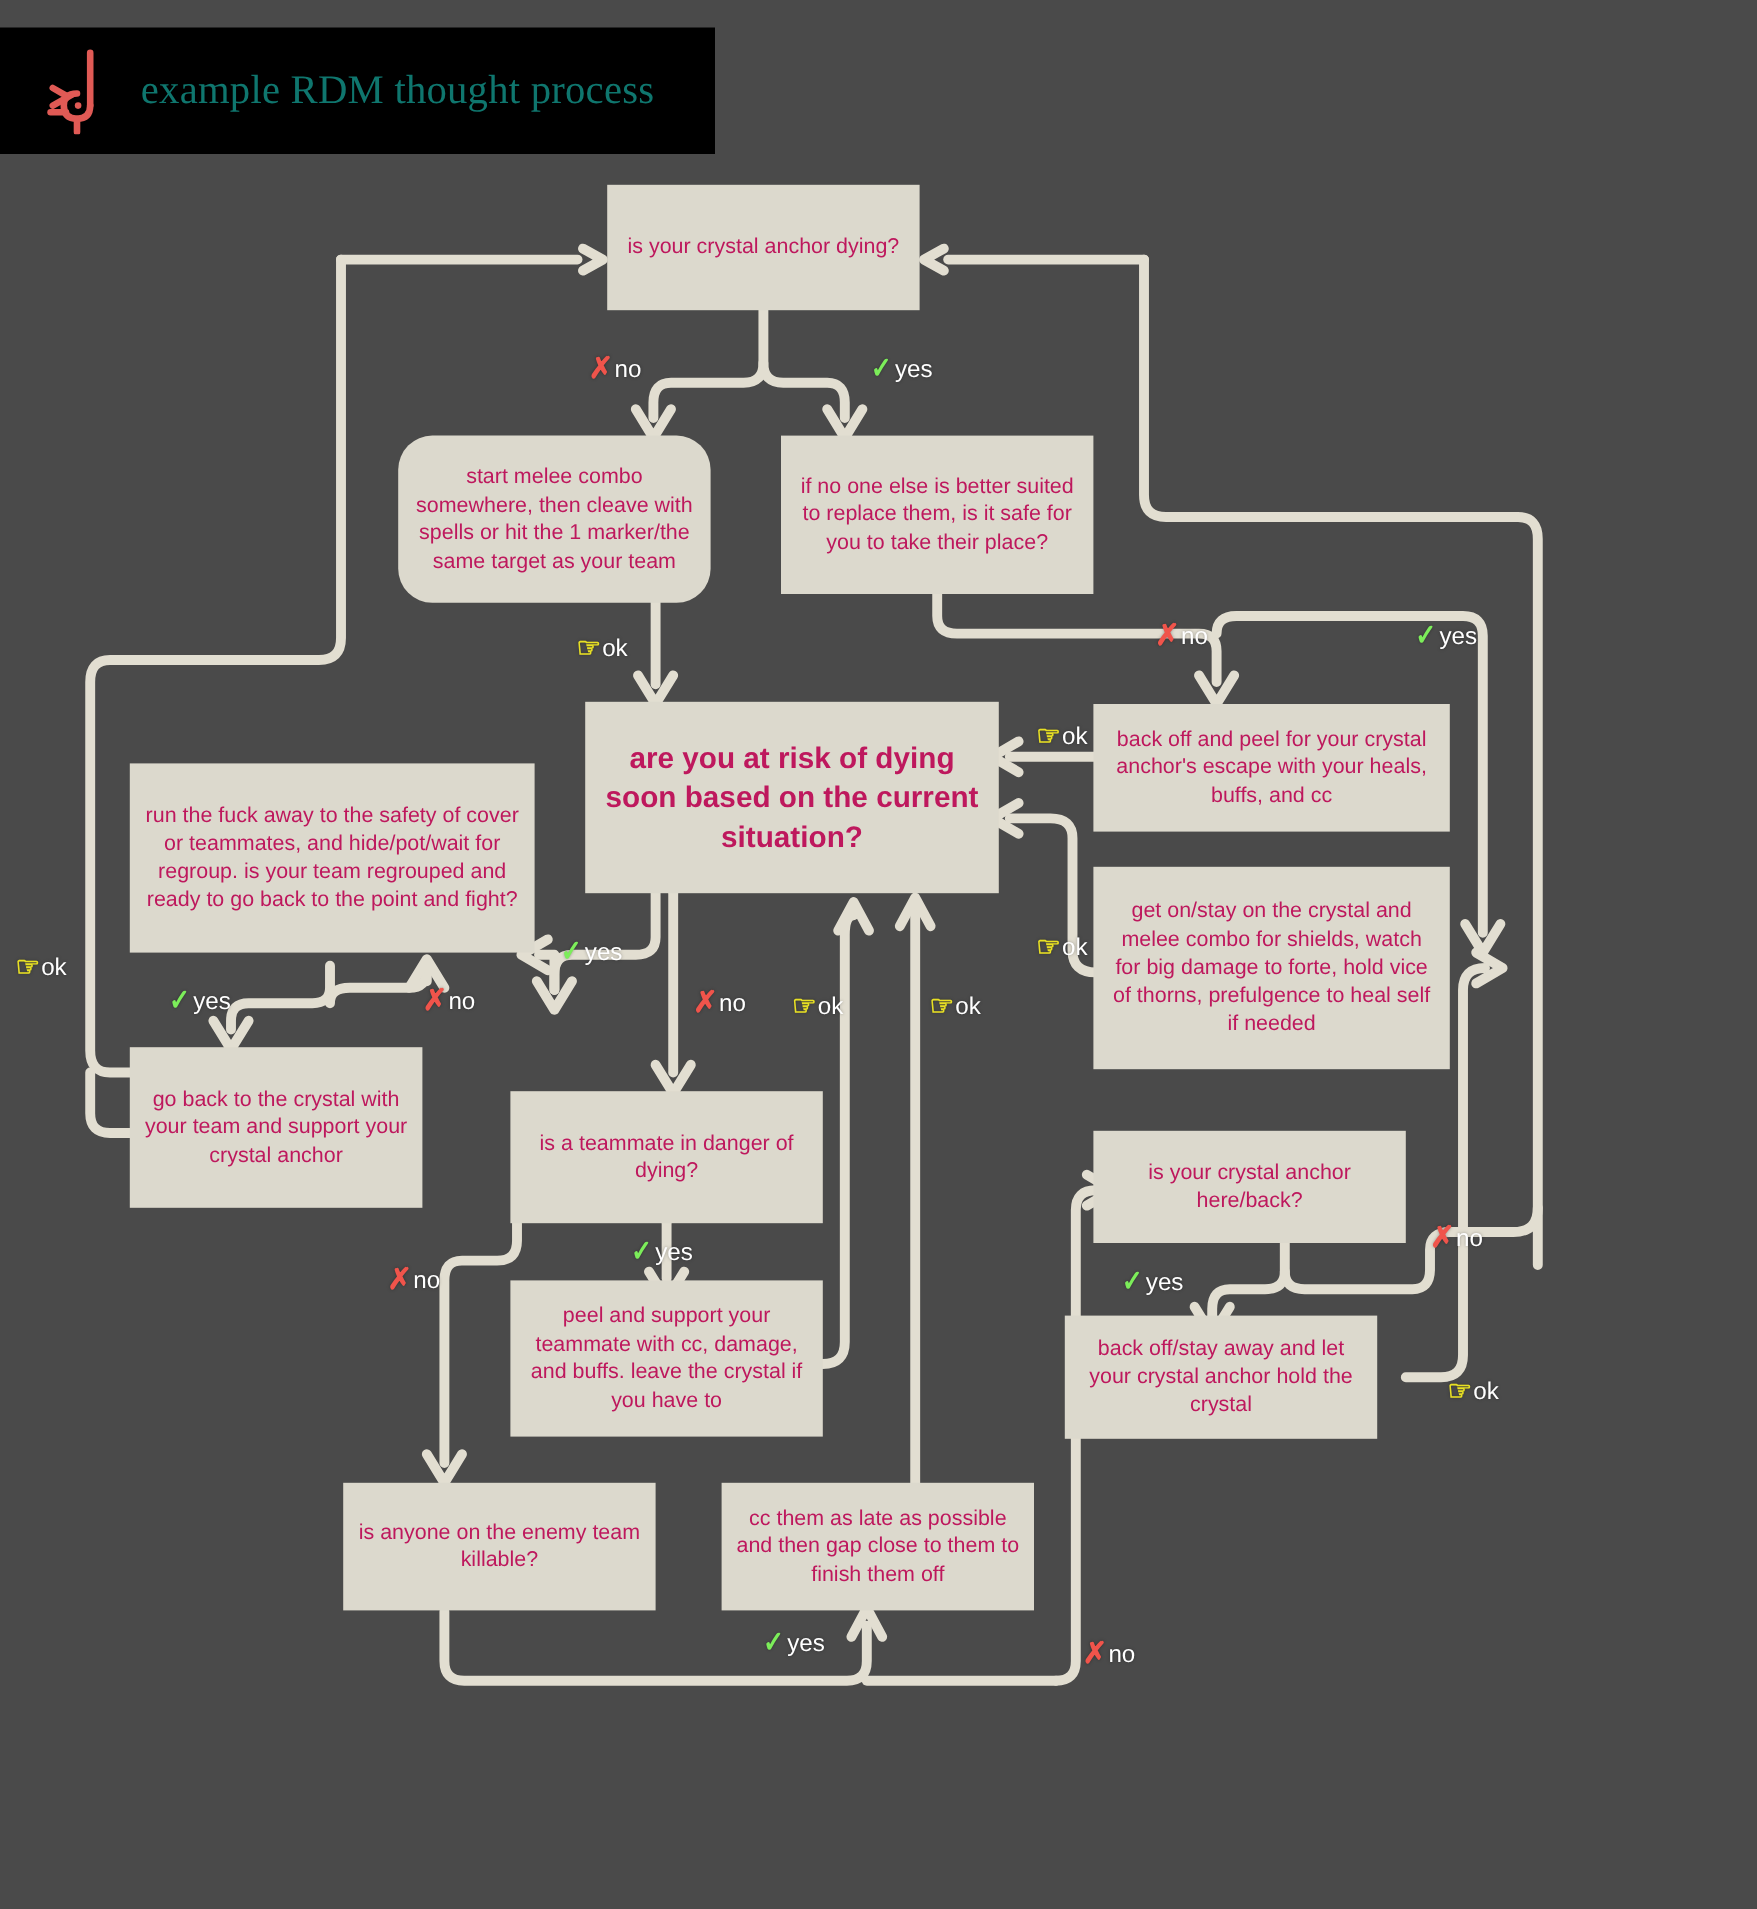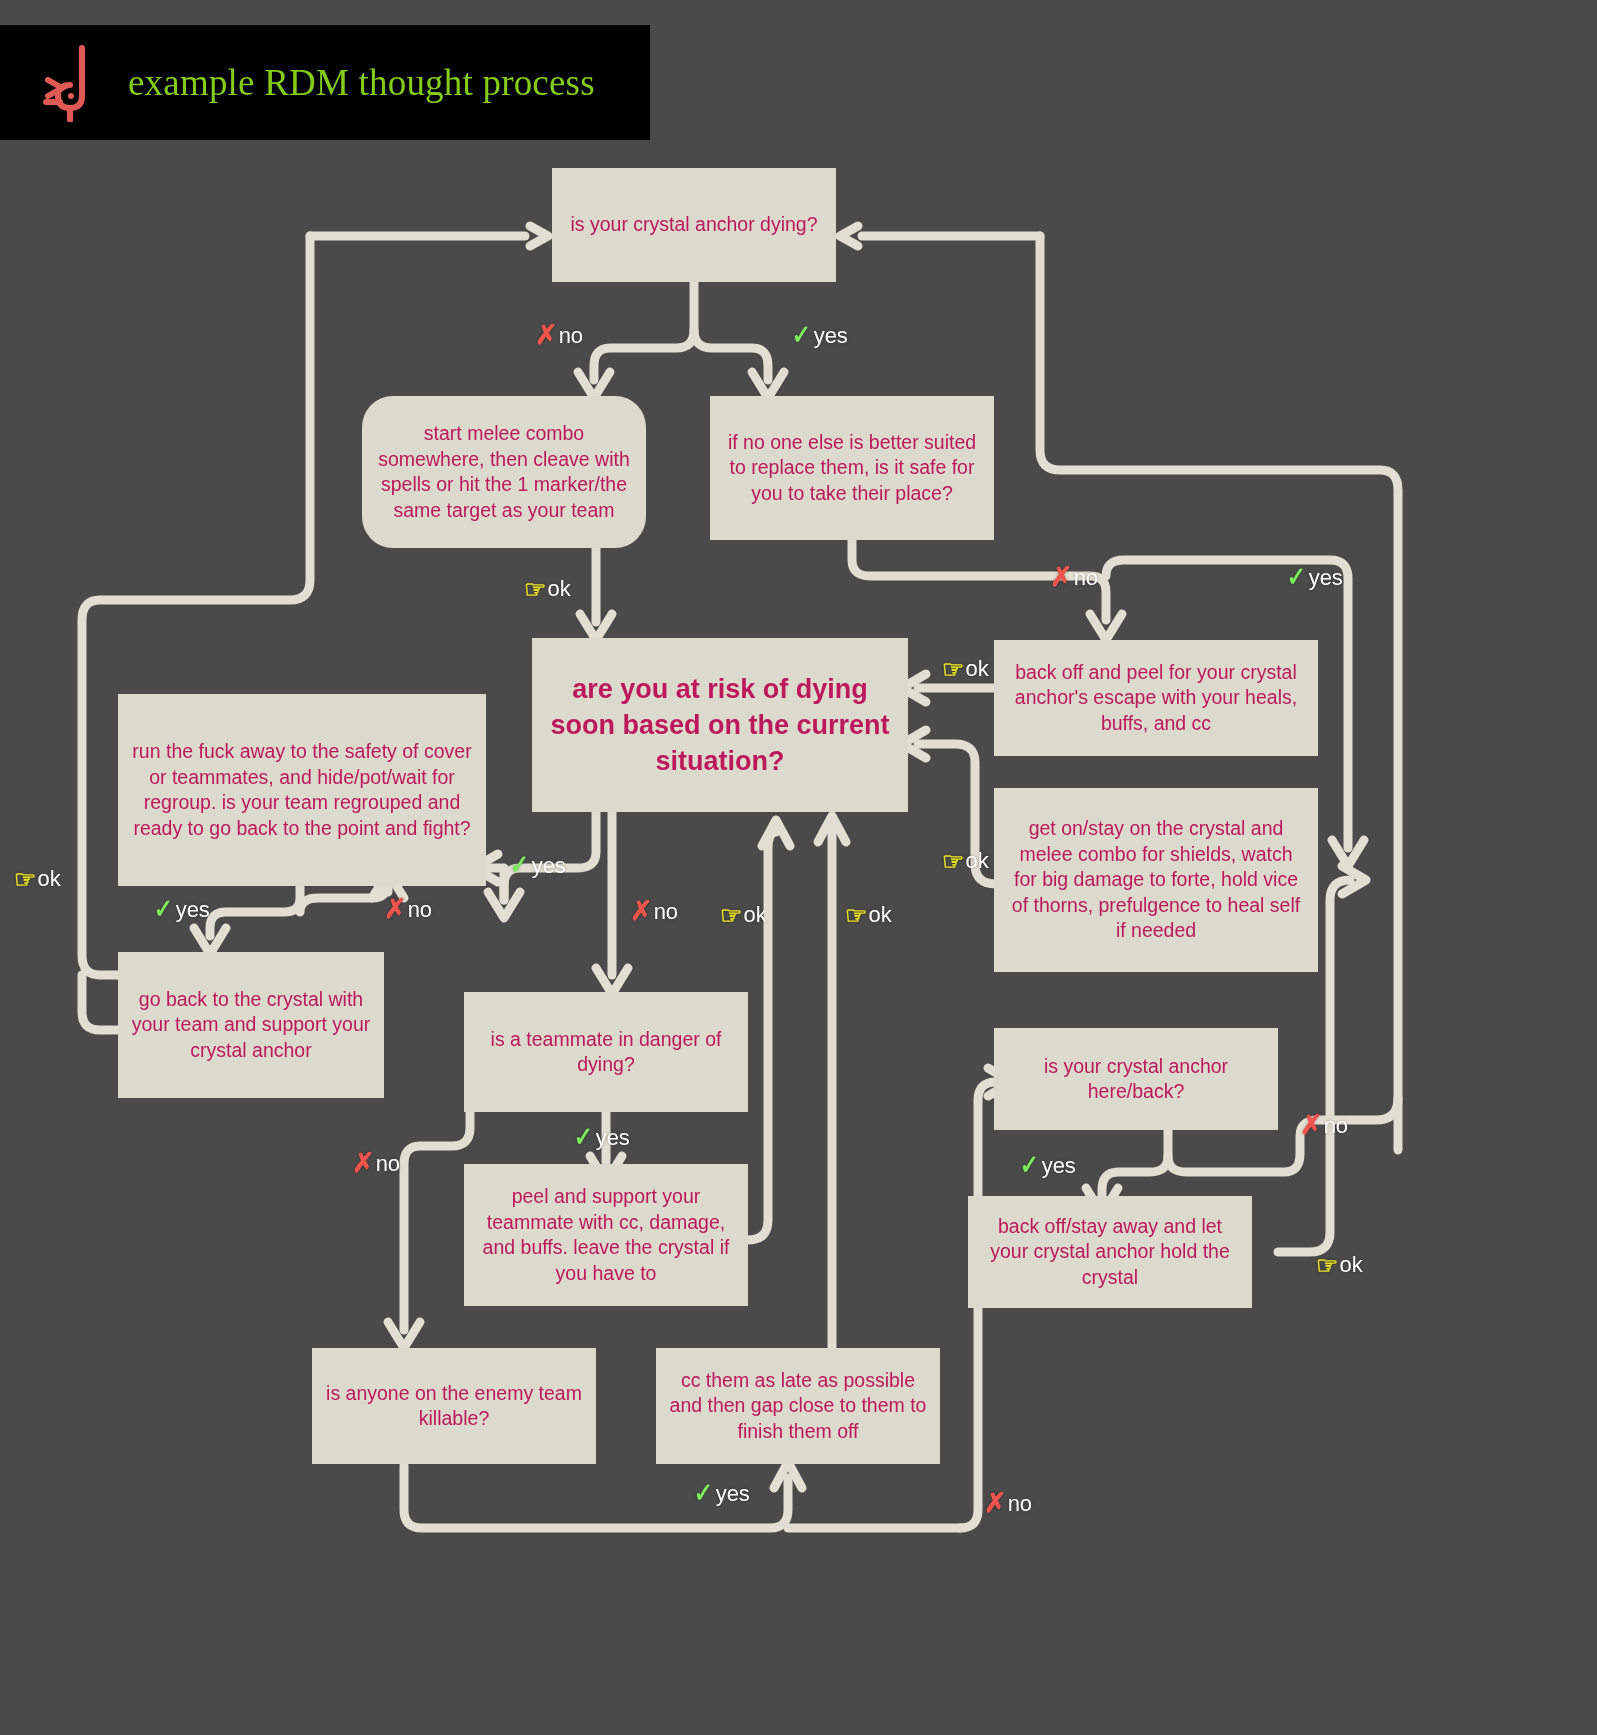--- a/index.html
+++ b/index.html
@@ -11,21 +11,21 @@
   #canvas{position:absolute;inset:0;}
 
   
   .banner{
     position:absolute;left:0;top:25px;width:650px;height:115px;
     background:#000;display:flex;align-items:center;gap:26px;padding-left:40px;
     box-sizing:border-box;
   }
   .banner .logo{width:62px;height:78px;position:relative;flex:none;}
   .banner .title{
-    color:#84cc16;font-family:"Liberation Serif",serif;font-size:37px;
+    color:#0f766e;font-family:"Liberation Serif",serif;font-size:37px;
     letter-spacing:.2px;white-space:nowrap;
   }
 
   
   .node{
     position:absolute;background:#dcd9cd;color:#be185d;
     font-size:19.5px;line-height:25.5px;text-align:center;
     display:flex;align-items:center;justify-content:center;
     padding:8px 12px;box-sizing:border-box;
     z-index:5;
@@ -152,21 +152,21 @@
   </div>
 
   <div class="node" style="left:710px;top:396px;width:284px;height:144px;">
     <span>if no one else is better suited to replace them, is it safe for you to take their place?</span>
   </div>
 
   <div class="node big" style="left:532px;top:638px;width:376px;height:174px;">
     <span>are you at risk of dying soon based on the current situation?</span>
   </div>
 
-  <div class="node" style="left:118px;top:694px;width:368px;height:192px;">
+  <div class="node" style="left:118px;top:694px;width:368px;height:172px;">
     <span>run the fuck away to the safety of cover or teammates, and hide/pot/wait for regroup. is your team regrouped and ready to go back to the point and fight?</span>
   </div>
 
   <div class="node" style="left:118px;top:952px;width:266px;height:146px;">
     <span>go back to the crystal with your team and support your crystal anchor</span>
   </div>
 
   <div class="node" style="left:464px;top:992px;width:284px;height:120px;">
     <span>is a teammate in danger of dying?</span>
   </div>

